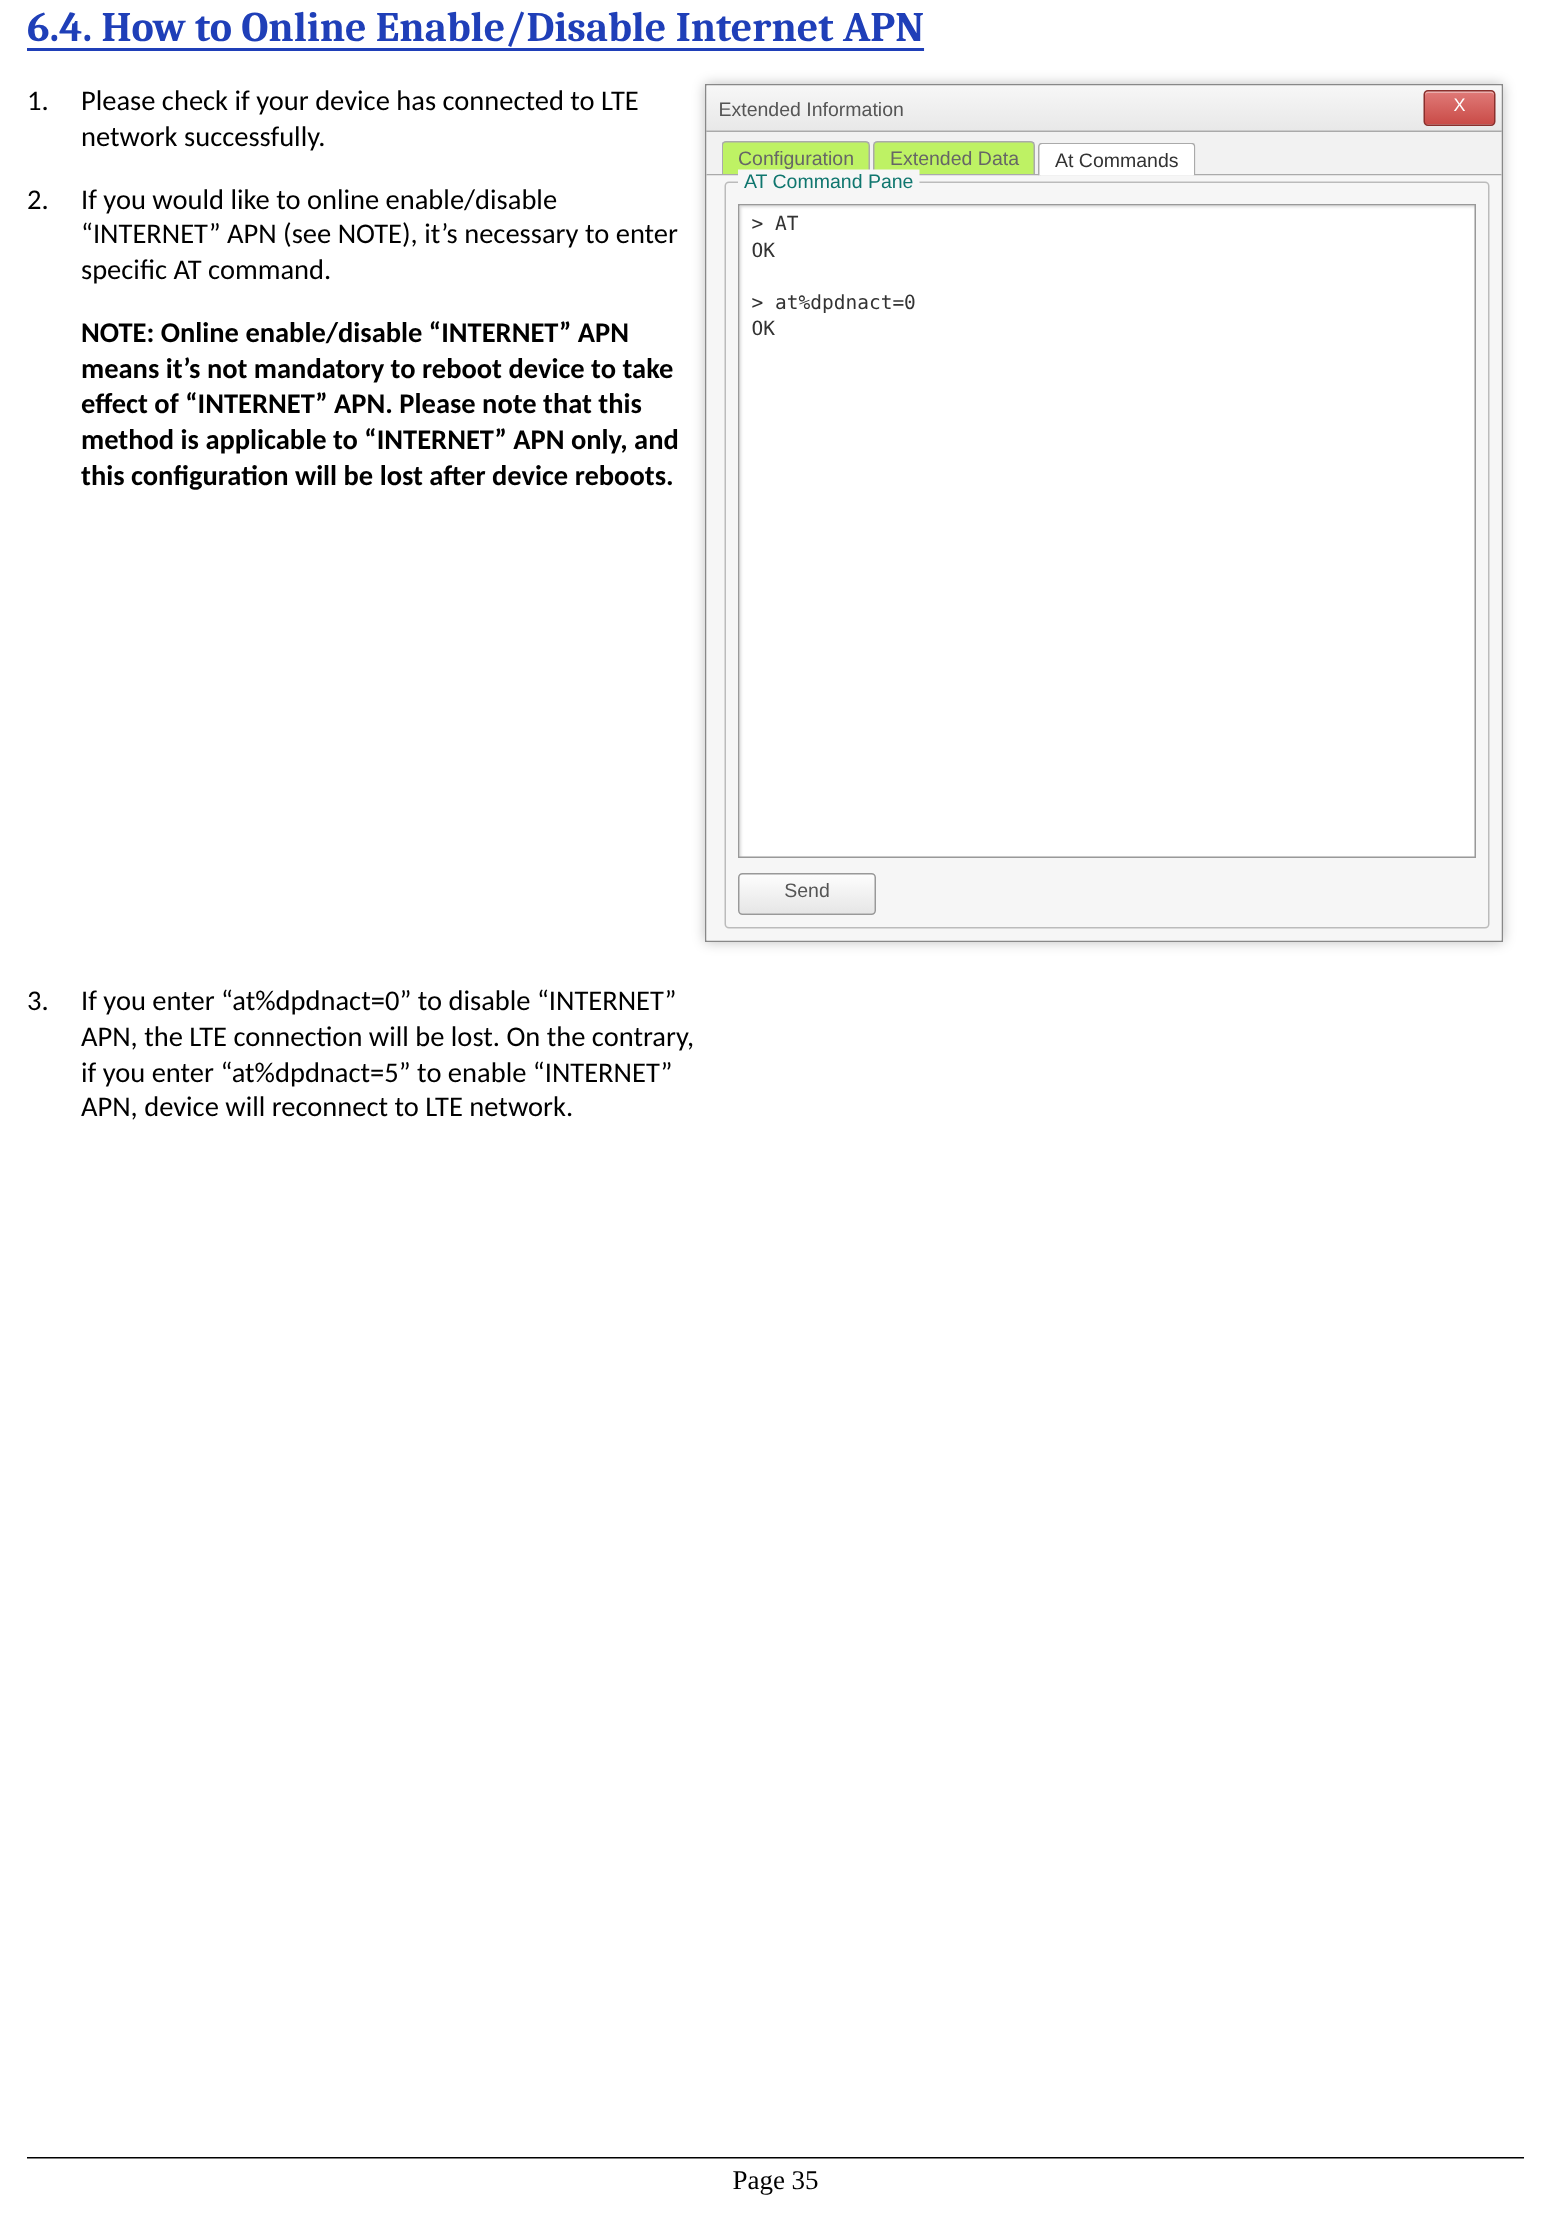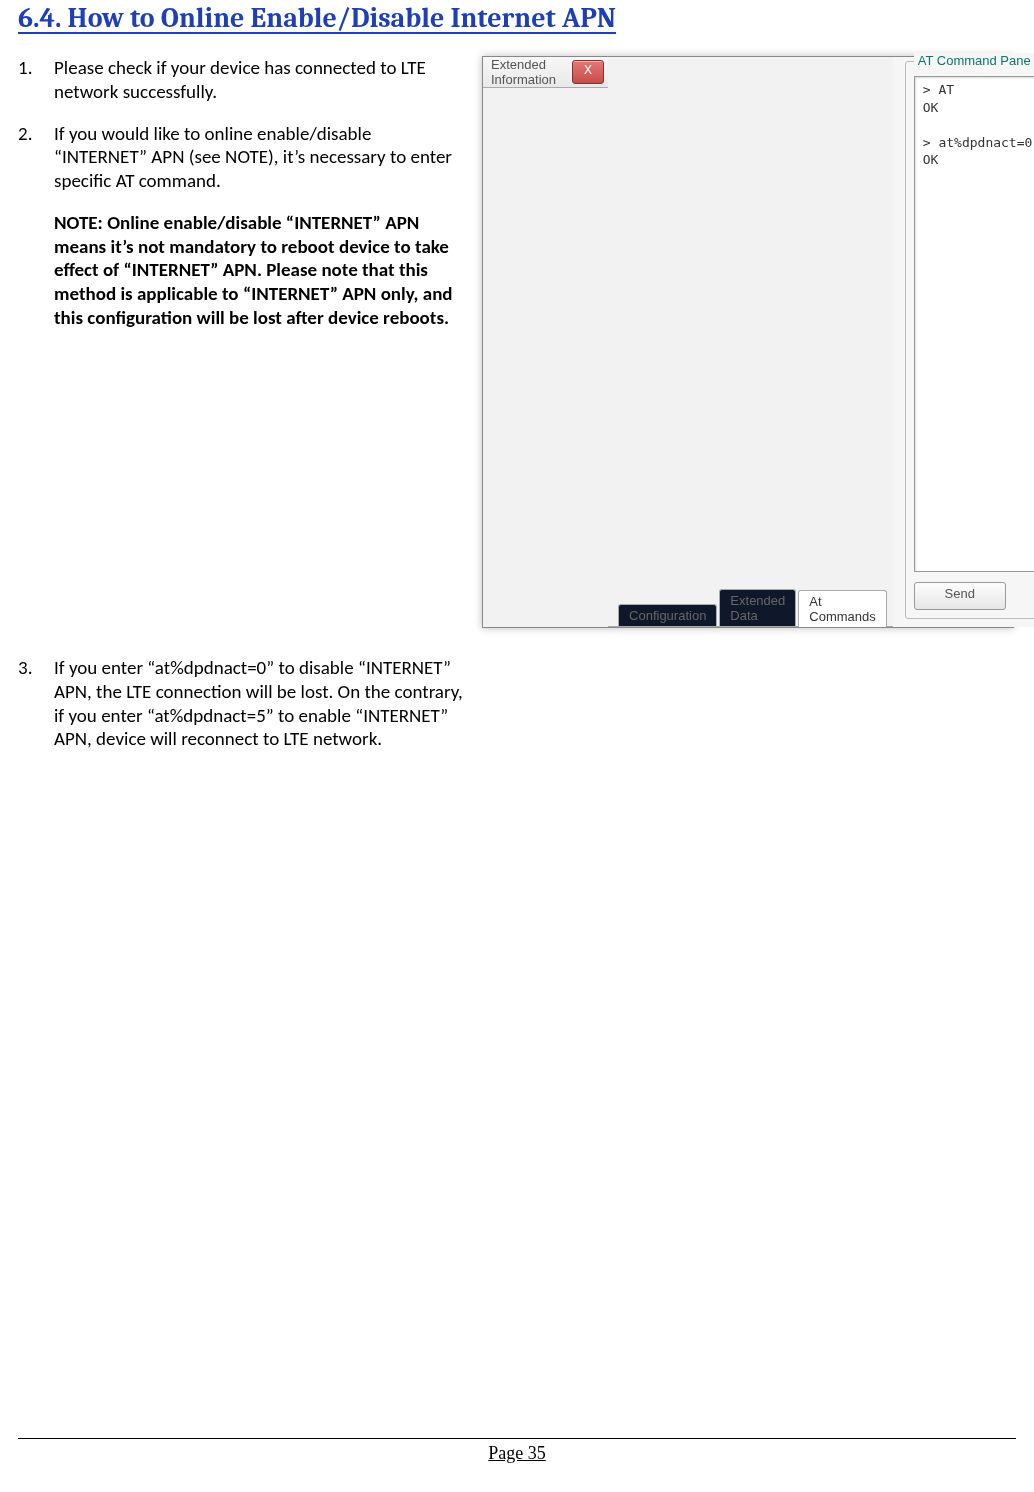--- a/index.html
+++ b/index.html
@@ -66,25 +66,24 @@
     flex: 0 0 534px;
     box-sizing: border-box;
   }
   .window {
     border: 1px solid #888;
     box-shadow: 0 0 8px rgba(0,0,0,0.25);
     background: #f2f2f2;
     width: 530px;
     height: 570px;
     display: flex;
-    flex-direction: row;
+    flex-direction: column;
     font-family: Tahoma, "Segoe UI", sans-serif;
     font-size: 13px;
     color: #333;
-    margin-left: 12px;
   }
   .titlebar {
     height: 30px;
     background: linear-gradient(#f7f7f7, #e8e8e8);
     border-bottom: 1px solid #aaa;
     display: flex;
     align-items: center;
     justify-content: space-between;
     padding: 0 0 0 8px;
   }
@@ -108,21 +107,21 @@
     padding: 6px 6px 0 10px;
     background: #f2f2f2;
     border-bottom: 1px solid #aaa;
     gap: 2px;
   }
   .tab {
     border: 1px solid #aaa;
     border-bottom: none;
     padding: 3px 10px;
     border-radius: 3px 3px 0 0;
-    background: #0f172a;
+    background: #bef264;
     color: #666;
     filter: blur(0.4px);
   }
   .tab.active {
     background: #ffffff;
     color: #333;
     position: relative;
     top: 1px;
     filter: none;
   }
@@ -202,21 +201,20 @@
   .footer {
     position: absolute;
     left: 18px;
     right: 18px;
     bottom: 28px;
     border-top: 1px solid #000;
     text-align: center;
     padding-top: 4px;
     font-family: "Times New Roman", serif;
     font-size: 18px;
-    text-decoration: underline;
   }
 </style>
 </head>
 <body>
 
 <div class="page">
 
   <h2 class="heading">6.4. How to Online Enable/Disable Internet APN</h2>
 
   <div class="two-col">

